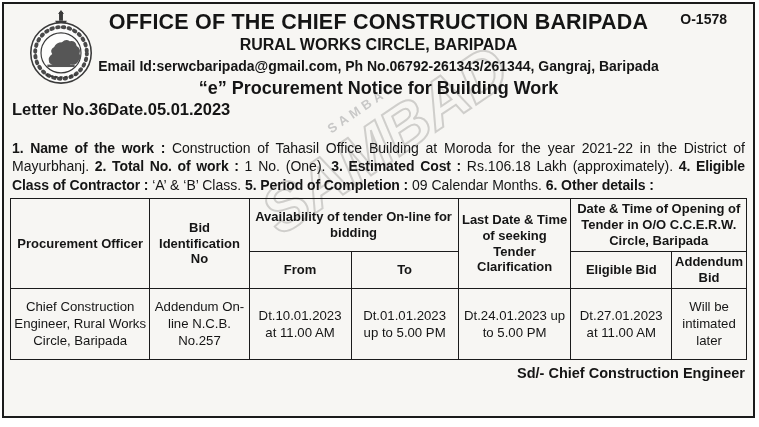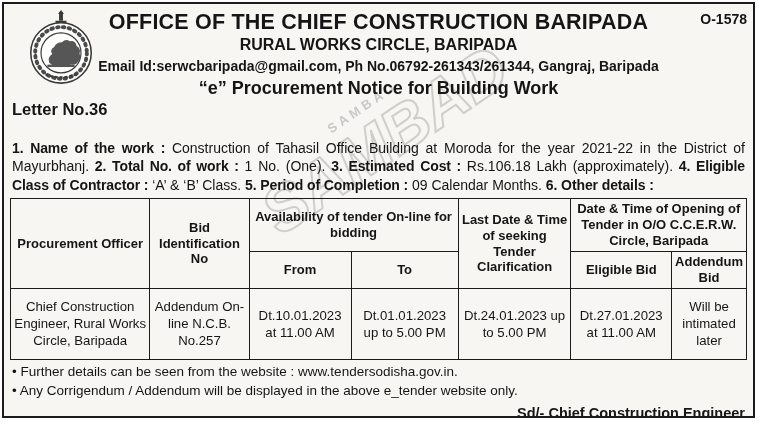--- a/index.html
+++ b/index.html
@@ -48,21 +48,21 @@
   }
   .content { position: relative; z-index: 1; padding: 4px 6px 0 6px; }
 
   
   .header { position: relative; text-align: center; }
   .logo {
     position: absolute; left: 10px; top: 2px;
     width: 82px; height: 78px;
   }
   .ref {
-    position: absolute; right: 0; top: 3px;
+    position: absolute; right: 20px; top: 3px;
     font-size: 14px; font-weight: bold;
   }
   .title   { font-size: 21.5px; font-weight: bold; letter-spacing: .2px; padding-top: 2px; }
   .subtitle{ font-size: 16px; font-weight: bold; margin-top: 1px; }
   .contact { font-size: 14px;   font-weight: bold; margin-top: 4px; text-align: center; }
   .notice-title { font-size: 18px; font-weight: bold; margin-top: 4px; }
   .notice-title .u { text-underline-offset: 3px; }
   .ident   { font-size: 17px; font-weight: bold; margin-top: 3px; }
 
   
@@ -141,20 +141,21 @@
       <div class="title">OFFICE OF THE CHIEF CONSTRUCTION BARIPADA</div>
       <div class="subtitle">RURAL WORKS CIRCLE, BARIPADA</div>
       <div class="contact">Email Id:serwcbaripada@gmail.com, Ph No.06792-261343/261344, Gangraj, Baripada</div>
       <div class="notice-title">
         <span class="u">“e” Procurement Notice for Building Work</span>
       </div>
     </div>
 
     <div class="letter-row">
       <span>Letter No.36</span>
+      <span>Date.05.01.2023</span>
     </div>
 
     <p class="details"><b>1. Name of the work : </b><span>Construction of Tahasil Office Building at Moroda for the year 2021-22 in the District of Mayurbhanj. </span><b>2. Total No. of work : </b><span>1 No. (One). </span><b>3. Estimated Cost : </b><span>Rs.106.18 Lakh (approximately). </span><b>4. Eligible Class of Contractor : </b><span>‘A’ &amp; ‘B’ Class. </span><b>5. Period of Completion : </b><span>09 Calendar Months. </span><b>6. Other details :</b></p>
 
     <table>
       <colgroup>
         <col style="width:19.1%">
           <col style="width:13.5%">
           <col style="width:13.9%">
         <col style="width:14.6%">
@@ -183,24 +184,20 @@
           <td>Addendum On-line N.C.B. No.257</td>
           <td>Dt.10.01.2023 at 11.00 AM</td>
           <td>Dt.01.01.2023 up to 5.00 PM</td>
           <td>Dt.24.01.2023 up to 5.00 PM</td>
           <td>Dt.27.01.2023 at 11.00 AM</td>
           <td>Will be intimated later</td>
         </tr>
       </tbody>
     </table>
 
-    <ul class="notes">
-      <li>• Further details can be seen from the website : www.tendersodisha.gov.in.</li>
-      <li>• Any Corrigendum / Addendum will be displayed in the above e_tender website only.</li>
-    </ul>
 
     <div class="footer">
       <div class="sig">
         <div>Sd/- Chief Construction Engineer</div>
 
       </div>
 
     </div>
 
   </div>

